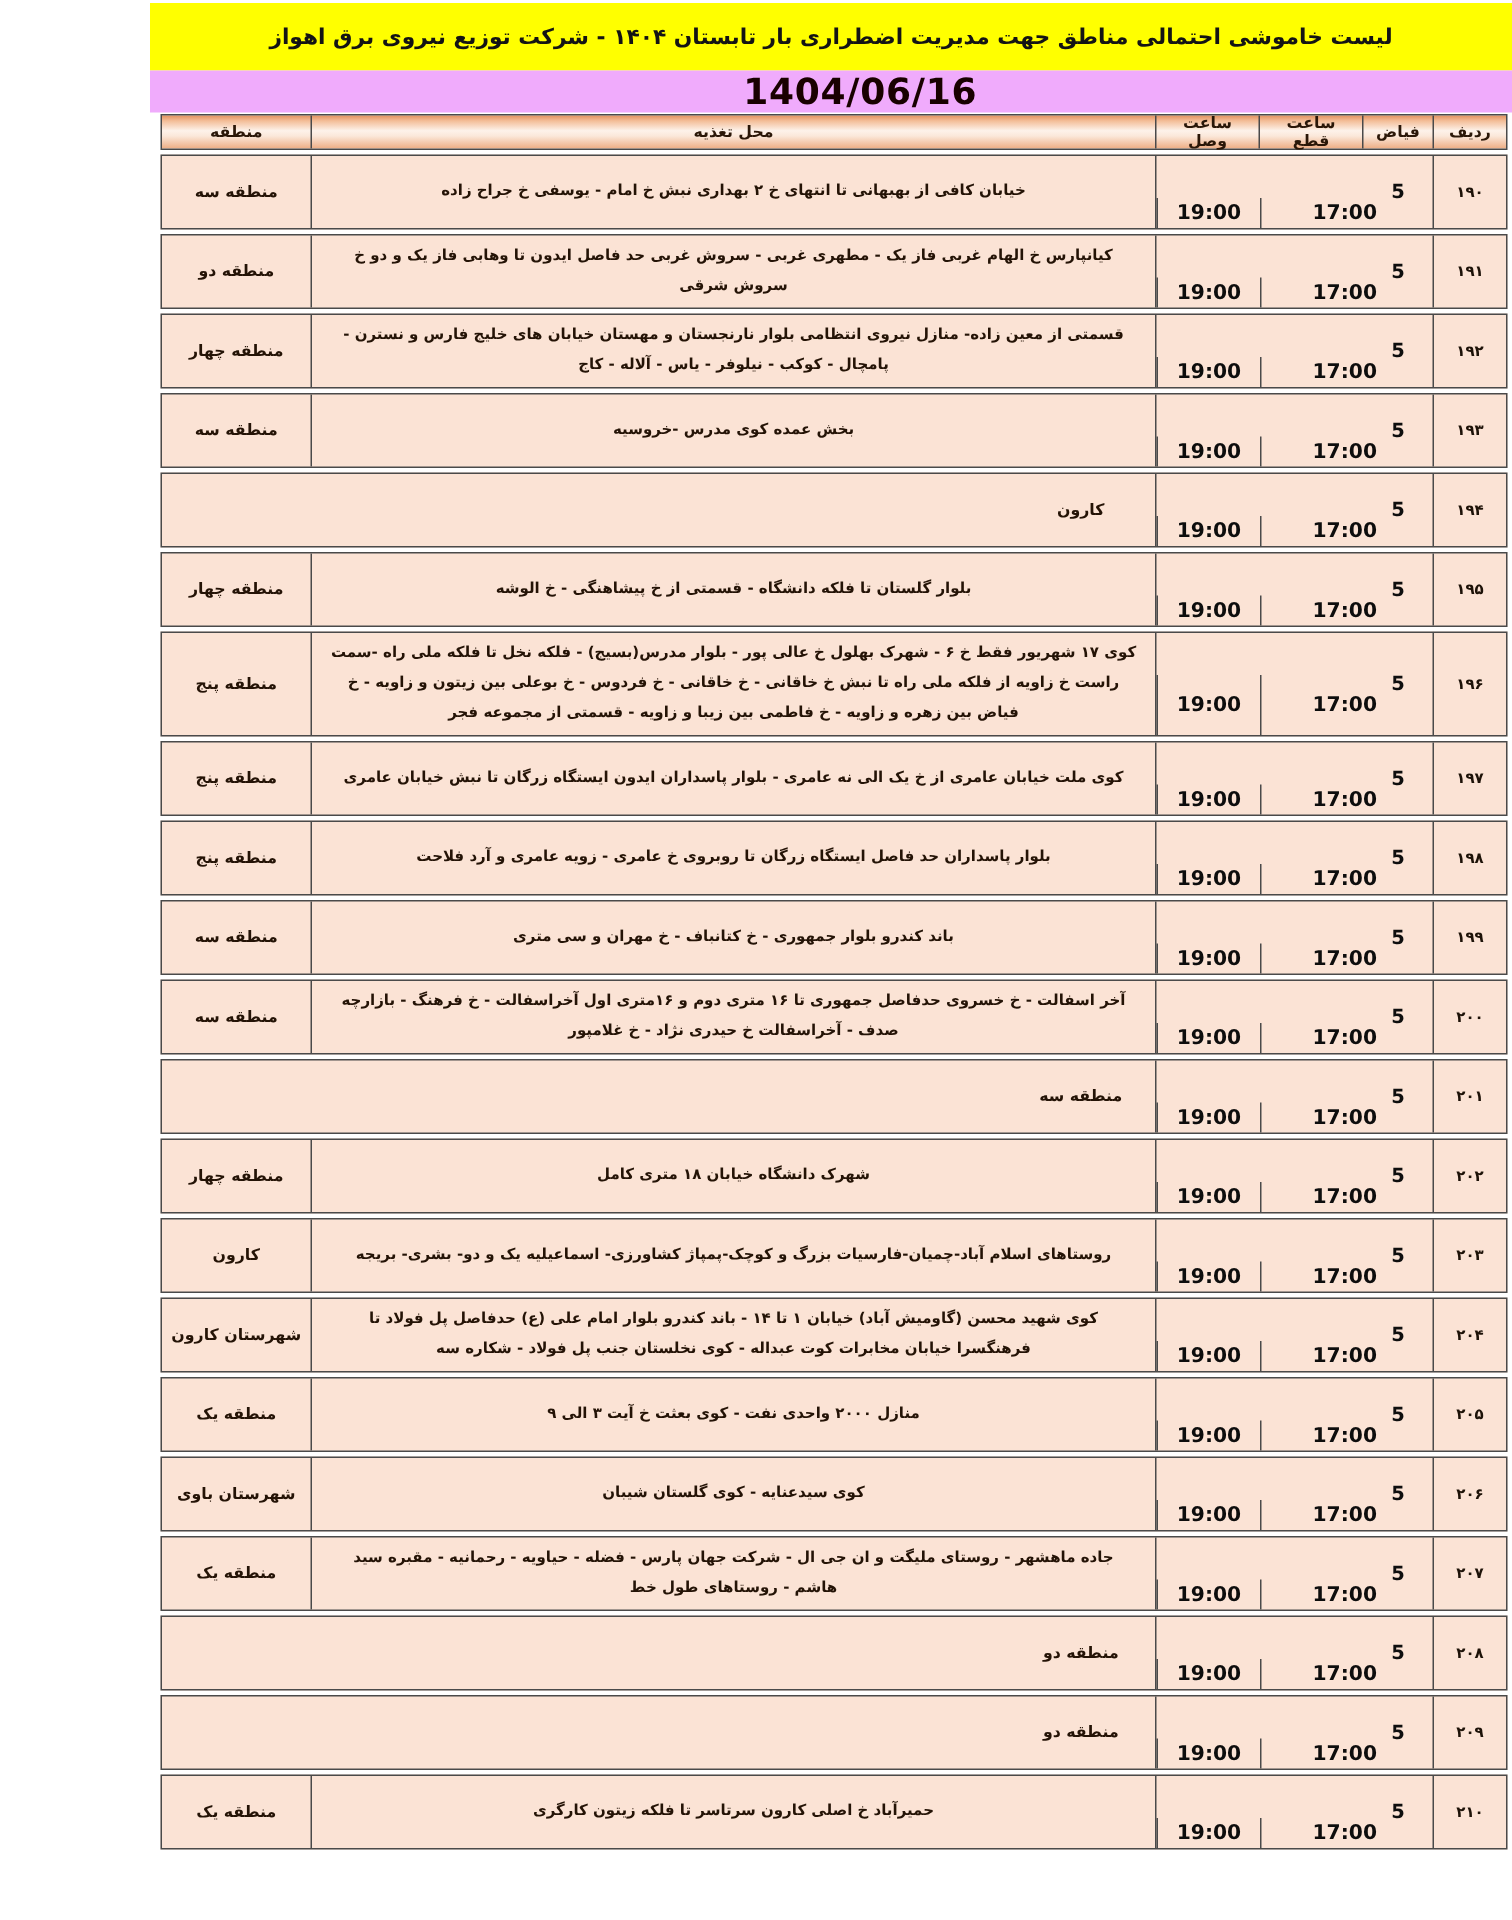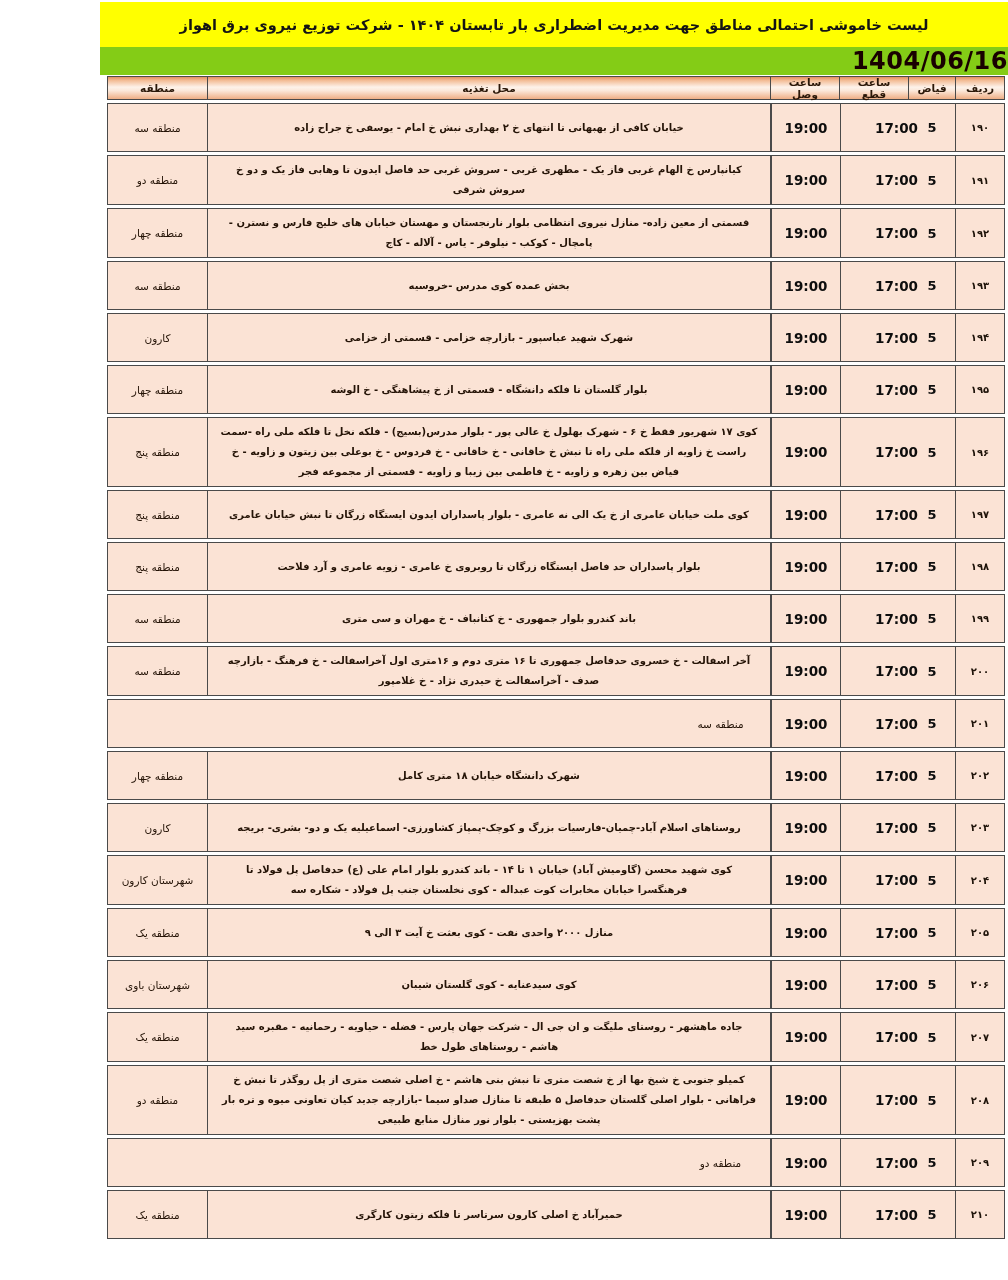--- a/index.html
+++ b/index.html
@@ -22,22 +22,22 @@
   }
   .title-banner .title-text {
     font-weight: bold;
     font-size: 14.5px;
     color: #141414;
   }
 
   
   .date-banner {
     height: 28px;
-    background: #84cc16;
-    display: flex; align-items: center; justify-content: flex-start; padding-left: 39px;
+    background: #f0abfc;
+    display: flex; align-items: center; justify-content: center; padding-left: 39px;
   }
   .date-banner .date-text {
     font-weight: bold;
     font-size: 24px;
     color: #190000;
     letter-spacing: 0.5px;
     direction: ltr;
   }
 
   
@@ -67,26 +67,26 @@
   .c-cut      { width: 69px;  flex: none; padding-left: 47px; }
   .c-recon    { width: 69px;  flex: none; }
   .c-loc      { flex: 1 1 auto; padding: 4px 12px; }
   .c-region   { width: 100px; flex: none; }
 
   .thead-row .cell { font-weight: bold; font-size: 10.5px; color: #2a1708; padding: 1px 4px; text-align: center; }
 
   .trow .c-rownum { font-weight: bold; font-size: 10px; }
   .trow .c-block  { font-weight: bold; font-size: 13px; color: #0e0e0e; }
   .trow .c-cut, .trow .c-recon {
-    font-weight: bold; font-size: 13.5px; color: #0d0d0d; direction: ltr;
+    font-weight: bold; font-size: 13.5px; color: #0d0d0d; direction: ltr; margin-top: 28px;
   }
   .trow .c-loc {
     font-weight: bold; font-size: 10px; line-height: 2.0; color: #241306;
   }
-  .trow .c-region { font-weight: normal; font-size: 10.5px; color: #241306; }
+  .trow .c-region { font-weight: bold; font-size: 10.5px; color: #241306; }
 </style>
 </head>
 <body>
 
 <div class="page">
 
   <div class="title-banner">
     <span class="title-text">لیست خاموشی احتمالی مناطق جهت مدیریت اضطراری بار تابستان ۱۴۰۴ - شرکت توزیع نیروی برق اهواز</span>
   </div>
 
@@ -140,21 +140,20 @@
     <div class="cell c-recon">19:00</div>
     <div class="cell c-loc">بخش عمده کوی مدرس -خروسیه</div>
     <div class="cell c-region">منطقه سه</div>
   </div>
 
   <div class="trow">
     <div class="cell c-rownum">۱۹۴</div>
     <div class="cell c-block">5</div>
     <div class="cell c-cut">17:00</div>
     <div class="cell c-recon">19:00</div>
-    <div class="cell c-loc">شهرک شهید عباسپور - بازارچه خزامی - قسمتی از خزامی</div>
     <div class="cell c-region">کارون</div>
   </div>
 
   <div class="trow">
     <div class="cell c-rownum">۱۹۵</div>
     <div class="cell c-block">5</div>
     <div class="cell c-cut">17:00</div>
     <div class="cell c-recon">19:00</div>
     <div class="cell c-loc">بلوار گلستان تا فلکه دانشگاه - قسمتی از خ پیشاهنگی - خ الوشه</div>
     <div class="cell c-region">منطقه چهار</div>
@@ -265,21 +264,20 @@
     <div class="cell c-recon">19:00</div>
     <div class="cell c-loc">جاده ماهشهر - روستای ملیگت و ان جی ال - شرکت جهان پارس - فضله - حیاویه - رحمانیه - مقبره سید هاشم - روستاهای طول خط</div>
     <div class="cell c-region">منطقه یک</div>
   </div>
 
   <div class="trow">
     <div class="cell c-rownum">۲۰۸</div>
     <div class="cell c-block">5</div>
     <div class="cell c-cut">17:00</div>
     <div class="cell c-recon">19:00</div>
-    <div class="cell c-loc">کمیلو جنوبی خ شیخ بها از خ شصت متری تا نبش بنی هاشم - خ اصلی شصت متری از پل روگذر تا نبش خ فراهانی - بلوار اصلی گلستان حدفاصل ۵ طبقه تا منازل صداو سیما -بازارچه جدید کیان تعاونی میوه و تره بار پشت بهزیستی - بلوار نور منازل منابع طبیعی</div>
     <div class="cell c-region">منطقه دو</div>
   </div>
 
   <div class="trow">
     <div class="cell c-rownum">۲۰۹</div>
     <div class="cell c-block">5</div>
     <div class="cell c-cut">17:00</div>
     <div class="cell c-recon">19:00</div>
     <div class="cell c-region">منطقه دو</div>
   </div>

